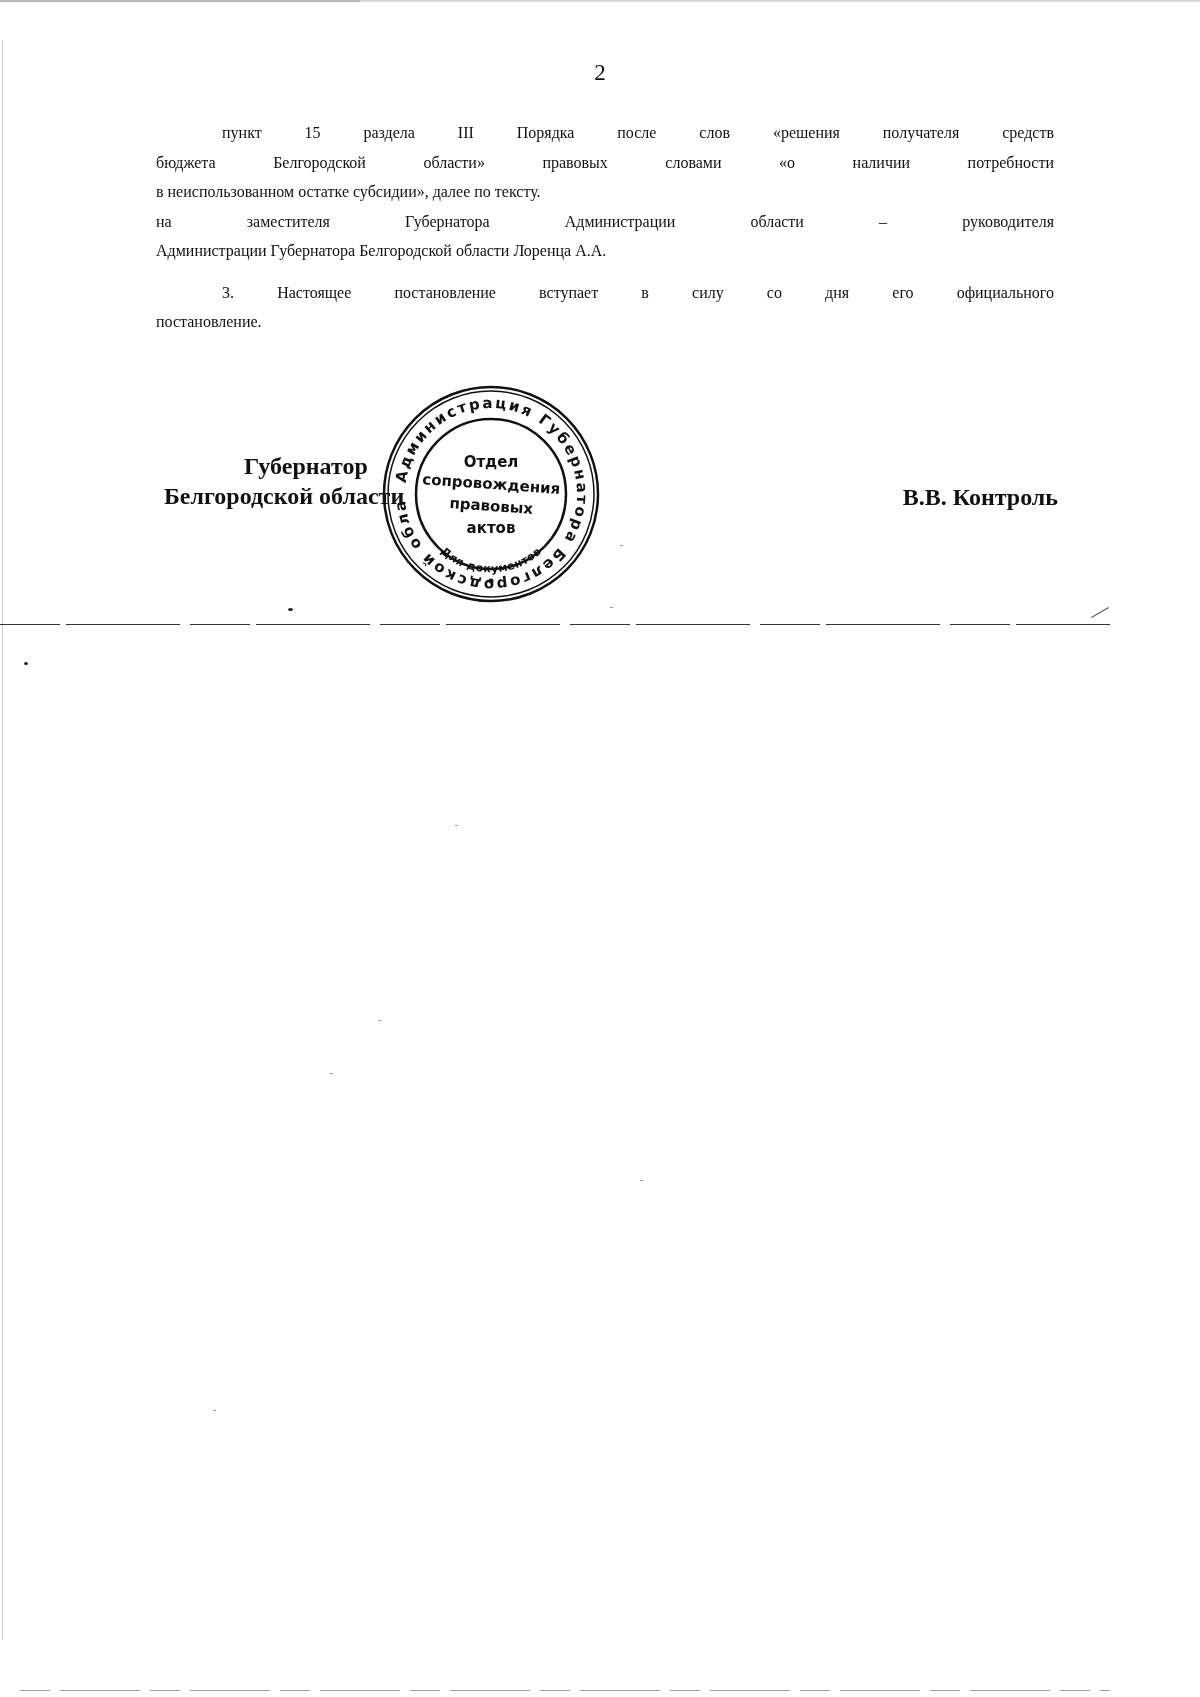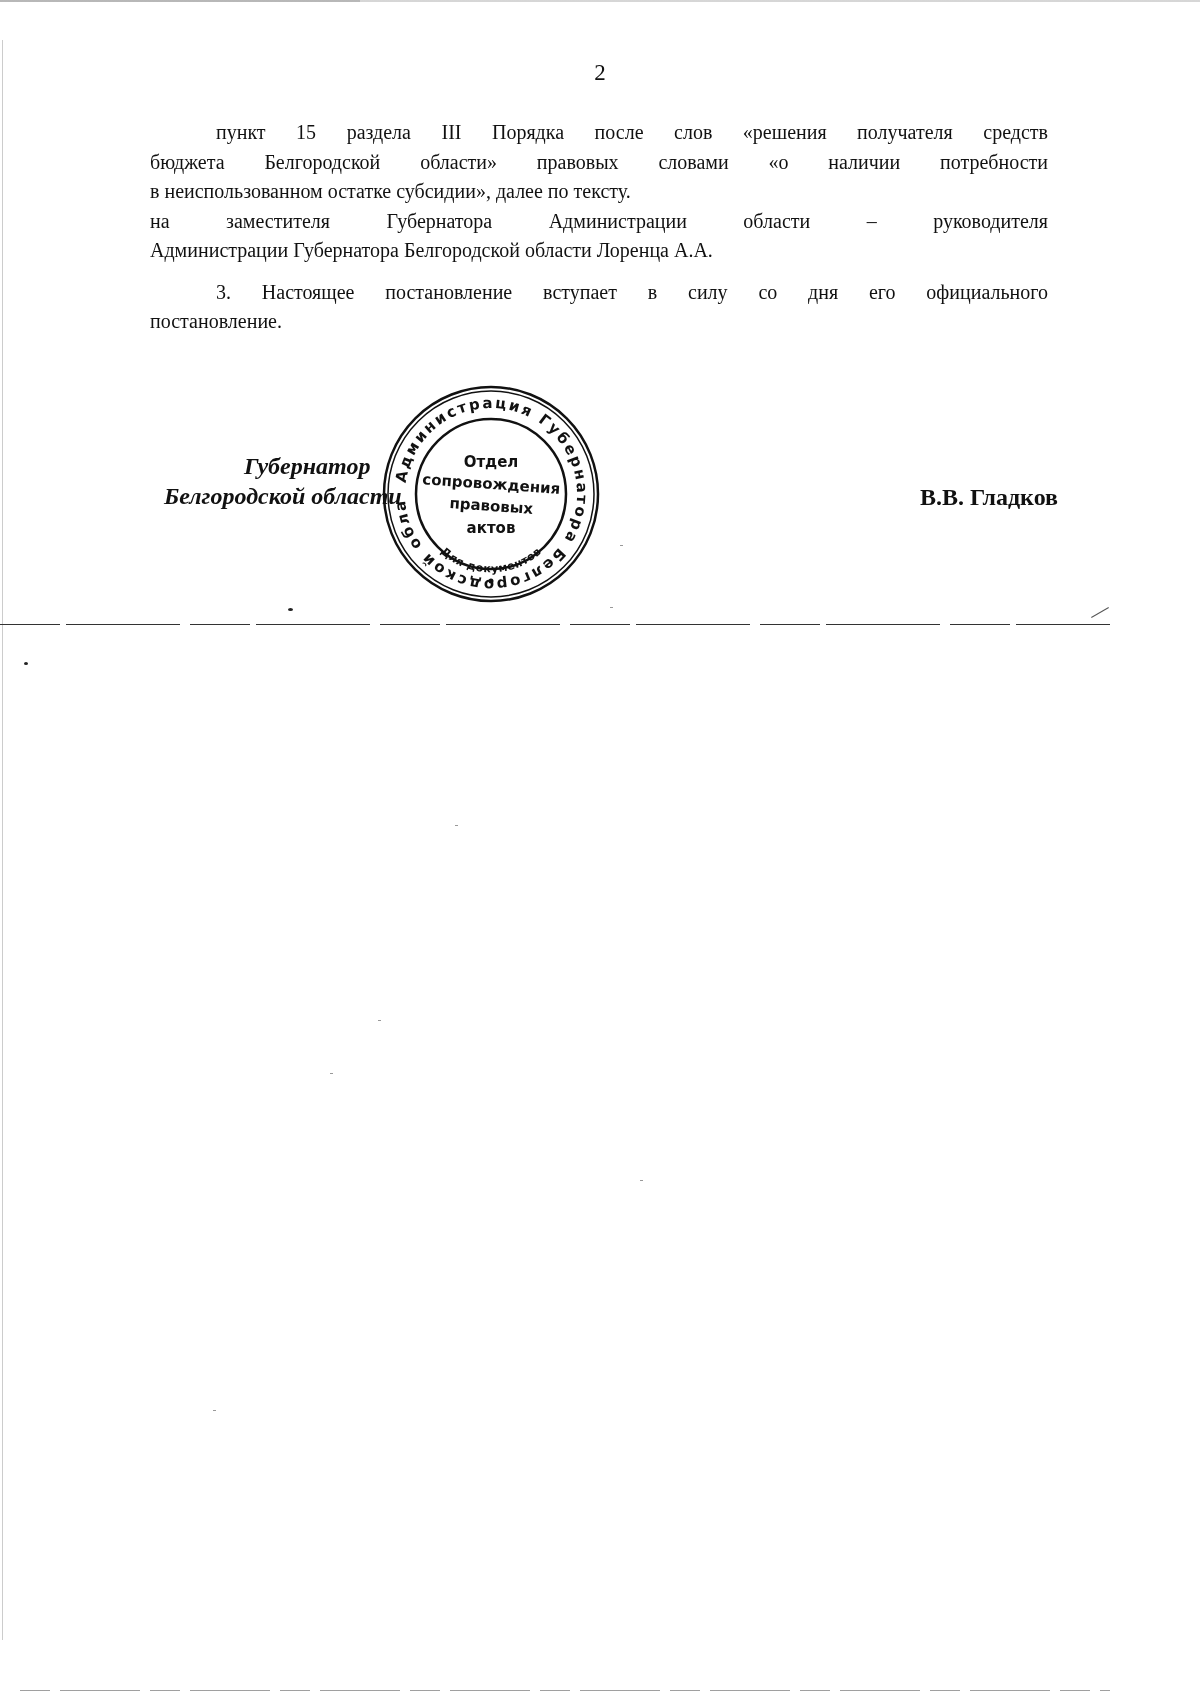--- a/index.html
+++ b/index.html
@@ -2,25 +2,25 @@
 <html><head>
 <meta charset="utf-8">
 <style>
   html, body { margin: 0; padding: 0; background: #ffffff; }
   body { width: 1200px; height: 1697px; position: relative; overflow: hidden;
          font-family: "Liberation Serif", "DejaVu Serif", serif; color: #111; }
   .page { position: absolute; left: 0; top: 0; width: 1200px; height: 1697px; background: #fff; }
   .scan-edge-top { position: absolute; left: 0; top: 0; width: 1200px; height: 2px; background: linear-gradient(90deg, #888 0, #888 30%, #bbb 30%, #bbb 100%); opacity: .6; }
   .scan-edge-left { position: absolute; left: 2px; top: 40px; width: 1px; height: 1600px; background: #999; opacity: .5; }
   .page-number { position: absolute; top: 60px; left: 0; width: 1200px; text-align: center; font-size: 23px; }
-  .body { position: absolute; left: 150px; top: 118px; width: 898px; font-size: 20px; line-height: 29.5px; text-align: justify; }
+  .body { position: absolute; left: 156px; top: 118px; width: 898px; font-size: 16px; line-height: 29.5px; text-align: justify; }
   .line { display: block; text-align: justify; text-align-last: justify; }
   .line.last { text-align-last: left; }
   .line.indent { text-indent: 66px; }
-  .sig-title { position: absolute; font-weight: bold; font-size: 24px; line-height: 30px; font-style: italic; }
+  .sig-title { position: absolute; font-weight: bold; font-size: 24px; line-height: 30px; }
   .sig-t1 { top: 451px; left: 244px; }
   .sig-t2 { top: 481px; left: 164px; text-align: right; }
   .sig-name { position: absolute; top: 484px; right: 142px; font-weight: bold; font-size: 24px; }
   .stamp { position: absolute; left: 380px; top: 383px; width: 222px; height: 222px; }
   .stamp svg { width: 100%; height: 100%; }
   .hrule { position: absolute; left: 0; top: 624px; width: 1110px; height: 1px;
            background: repeating-linear-gradient(90deg, #333 0 60px, transparent 60px 66px, #333 66px 180px, transparent 180px 190px); }
   .hrule-tail { position: absolute; left: 1090px; top: 612px; width: 20px; height: 1px; background: #555; transform: rotate(-30deg); }
   .dot { position: absolute; background: #222; border-radius: 50%; }
   .speck { position: absolute; background: #999; width: 3px; height: 1px; }
@@ -43,21 +43,21 @@
 
     <span class="line">на заместителя Губернатора Администрации области – руководителя</span>
     <span class="line last">Администрации Губернатора Белгородской области Лоренца А.А.</span>
 
     <span class="line indent" style="margin-top:12px">3. Настоящее постановление вступает в силу со дня его официального</span>
     <span class="line last">постановление.</span>
   </div>
 
   <div class="sig-title sig-t1">Губернатор</div>
   <div class="sig-title sig-t2">Белгородской области</div>
-  <div class="sig-name">В.В. Гладков</div>
+  <div class="sig-name">В.В. Контроль</div>
 
   <div class="stamp">
     <svg viewBox="0 0 222 222" xmlns="http://www.w3.org/2000/svg">
       <defs>
         <path id="ringPath" d="M 111,111 m -86,0 a 86,86 0 1,1 172,0 a 86,86 0 1,1 -172,0"></path>
         <path id="bottomArc" d="M 45,150 A 75,75 0 0,0 177,150"></path>
       </defs>
       <circle cx="111" cy="111" r="107" fill="none" stroke="#111" stroke-width="2.5"></circle>
       <circle cx="111" cy="111" r="103" fill="none" stroke="#111" stroke-width="1.5"></circle>
       <circle cx="111" cy="111" r="75" fill="none" stroke="#111" stroke-width="2.5"></circle>

